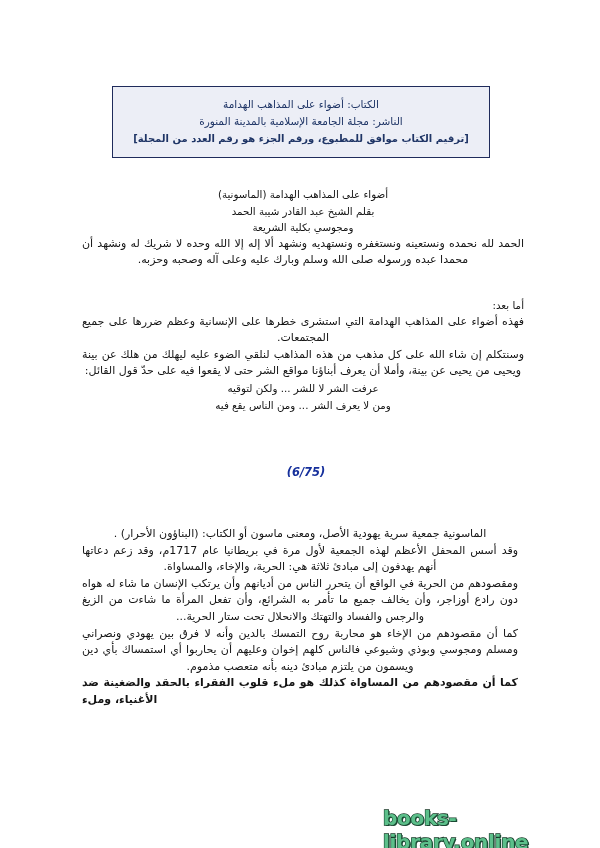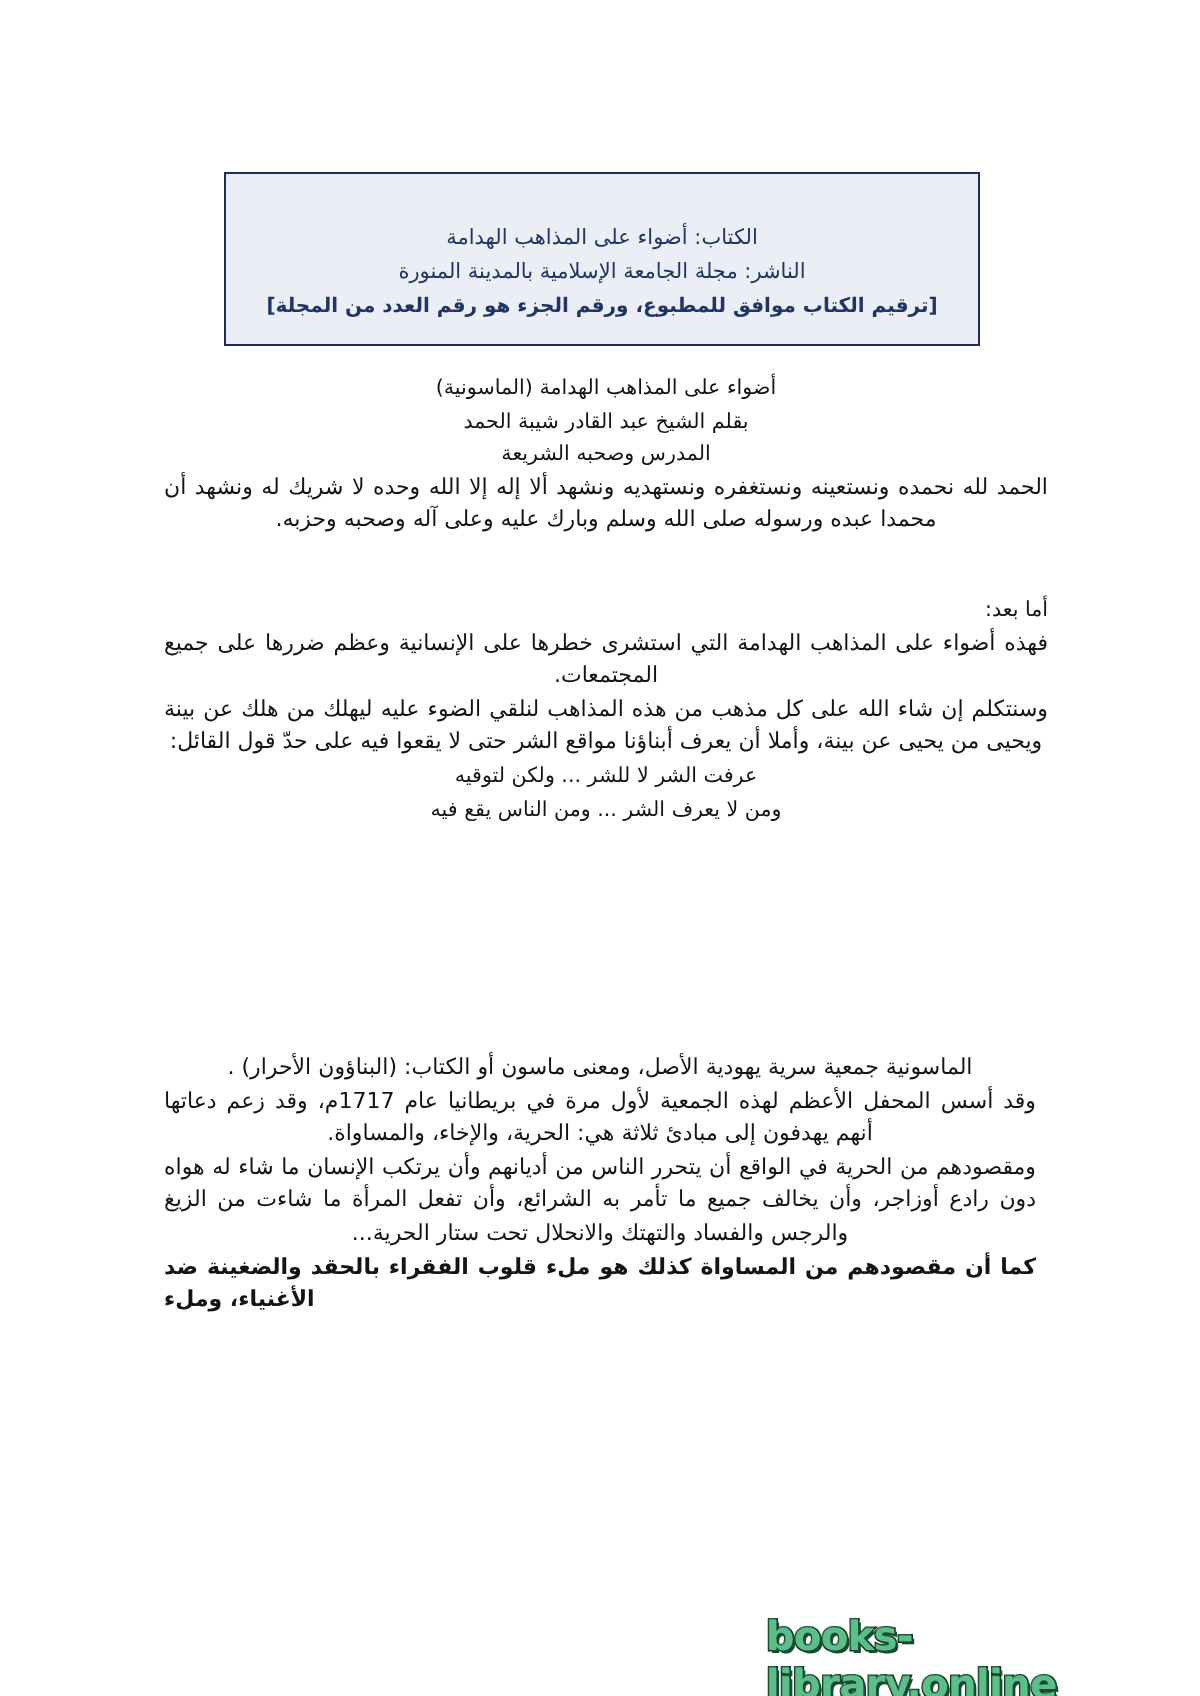--- a/index.html
+++ b/index.html
@@ -19,21 +19,21 @@
 
   
   .header-box {
     position: absolute;
     right: 110px;
     top: 86px;
     width: 378px;
     box-sizing: border-box;
     border: 1.2px solid #1f2b5b;
     background: #eceef6;
-    padding: 24px 14px 10px 14px;
+    padding: 9px 14px 10px 14px;
     text-align: center;
   }
   .header-line {
     color: #1f3566;
     font-size: 10.5px;
     line-height: 17px;
     white-space: nowrap;
     direction: rtl;
   }
   .header-line.note {
@@ -118,32 +118,34 @@
 
   <div class="header-box">
     <div class="header-line">الكتاب: أضواء على المذاهب الهدامة</div>
     <div class="header-line">الناشر: مجلة الجامعة الإسلامية بالمدينة المنورة</div>
     <div class="header-line note">[ترقيم الكتاب موافق للمطبوع، ورقم الجزء هو رقم العدد من المجلة]</div>
   </div>
 
   <div class="body-area">
     <div class="line c">أضواء على المذاهب الهدامة (الماسونية)</div>
     <div class="line c">بقلم الشيخ عبد القادر شيبة الحمد</div>
-    <div class="line c">المدرس وصحبه الشريعة</div>
+    <div class="line c">ومجوسي بكلية الشريعة</div>
     <p class="para last-center">الحمد لله نحمده ونستعينه ونستغفره ونستهديه ونشهد ألا إله إلا الله وحده لا شريك له ونشهد أن محمدا عبده ورسوله صلى الله وسلم وبارك عليه وعلى آله وصحبه وحزبه.</p>
     <div class="line r">أما بعد:</div>
     <p class="para last-center">فهذه أضواء على المذاهب الهدامة التي استشرى خطرها على الإنسانية وعظم ضررها على جميع المجتمعات.</p>
     <p class="para last-center">وسنتكلم إن شاء الله على كل مذهب من هذه المذاهب لنلقي الضوء عليه ليهلك من هلك عن بينة ويحيى من يحيى عن بينة، وأملا أن يعرف أبناؤنا مواقع الشر حتى لا يقعوا فيه على حدّ قول القائل:</p>
     <div class="line c">عرفت الشر لا للشر ... ولكن لتوقيه</div>
     <div class="line c">ومن لا يعرف الشر ... ومن الناس يقع فيه</div>
   </div>
 
+  <div class="page-marker">(6/75)</div>
 
   <div class="body-area-2">
     <p class="para last-center">الماسونية جمعية سرية يهودية الأصل، ومعنى ماسون أو الكتاب: (البناؤون الأحرار) .</p>
     <p class="para last-center">وقد أسس المحفل الأعظم لهذه الجمعية لأول مرة في بريطانيا عام 1717م، وقد زعم دعاتها أنهم يهدفون إلى مبادئ ثلاثة هي: الحرية، والإخاء، والمساواة.</p>
     <p class="para last-center">ومقصودهم من الحرية في الواقع أن يتحرر الناس من أديانهم وأن يرتكب الإنسان ما شاء له هواه دون رادع أوزاجر، وأن يخالف جميع ما تأمر به الشرائع، وأن تفعل المرأة ما شاءت من الزيغ والرجس والفساد والتهتك والانحلال تحت ستار الحرية...</p>
+    <p class="para last-center">كما أن مقصودهم من الإخاء هو محاربة روح التمسك بالدين وأنه لا فرق بين يهودي ونصراني ومسلم ومجوسي وبوذي وشيوعي فالناس كلهم إخوان وعليهم أن يحاربوا أي استمساك بأي دين ويسمون من يلتزم مبادئ دينه بأنه متعصب مذموم.</p>
     <p class="para last-left">كما أن مقصودهم من المساواة كذلك هو ملء قلوب الفقراء بالحقد والضغينة ضد الأغنياء، وملء</p>
   </div>
 
   <div class="watermark">books-library.online</div>
 
 </div>
 
 </body></html>

